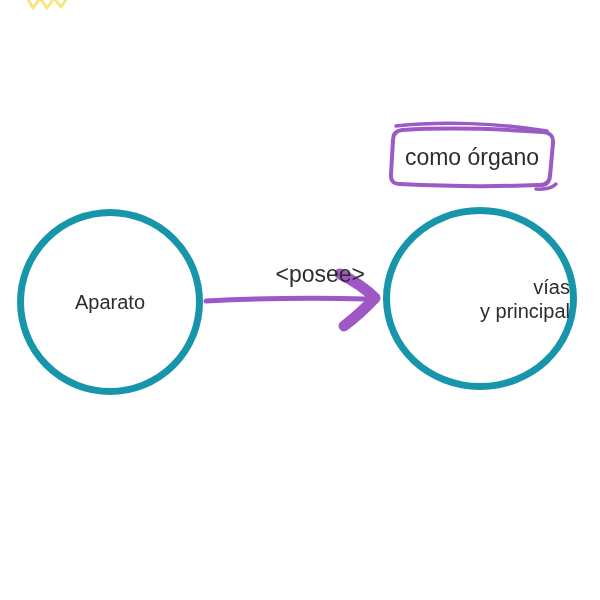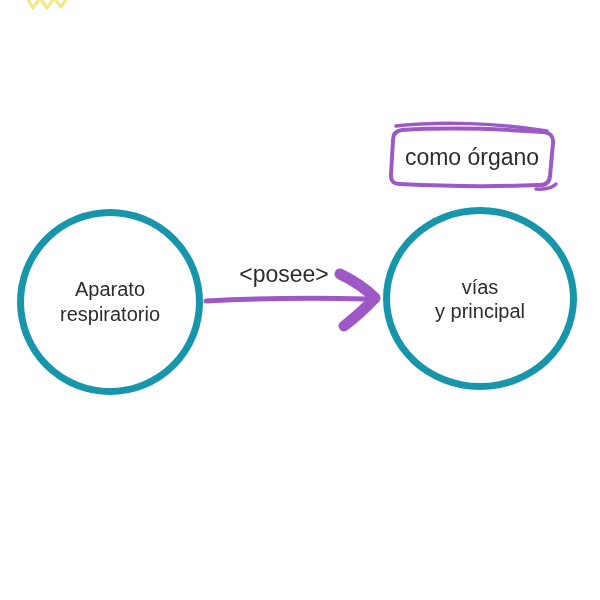--- a/index.html
+++ b/index.html
@@ -39,35 +39,36 @@
     left: 17px;
     top: 209px;
     width: 186px;
     height: 186px;
   }
   .node-right {
     left: 383px;
     top: 207px;
     width: 194px;
     height: 183px;
+    align-items: flex-end;
   }
   .node-label {
     font-size: 20px;
     line-height: 25px;
     white-space: nowrap;
   }
   .node-right .node-label {
     line-height: 24px;
   }
   .edge-label {
     position: absolute;
     left: 203px;
     top: 261px;
     width: 162px;
-    text-align: center;
+    text-align: right;
     font-size: 23px;
     line-height: 26px;
     white-space: nowrap;
   }
   .annotation-text {
     position: absolute;
     left: 392px;
     top: 129px;
     width: 160px;
     height: 56px;
@@ -98,21 +99,20 @@
 
     <path d="M 402 130 C 450 127 500 129 543 132 Q 554 133 553 143 L 550 176 Q 549 186 538 185 C 490 187 440 186 400 184 Q 390 184 391 174 L 393 140 Q 393 131 402 130" fill="none" stroke="#9c5ac6" stroke-width="4" stroke-linecap="round" stroke-linejoin="round"></path>
 
     <path d="M 396 126 C 440 121 500 123 547 131" fill="none" stroke="#9c5ac6" stroke-width="3.5" stroke-linecap="round"></path>
 
     <path d="M 536 189 Q 550 190 556 184" fill="none" stroke="#9c5ac6" stroke-width="3.5" stroke-linecap="round"></path>
   </svg>
 
   <div class="node node-left">
     <span class="node-label">Aparato</span>
-    <span class="node-label">respiratorio</span>
   </div>
 
   <div class="node node-right">
     <span class="node-label">vías</span>
     <span class="node-label">y principal</span>
   </div>
 
   <div class="edge-label">&lt;posee&gt;</div>
 
   <div class="annotation-text">

